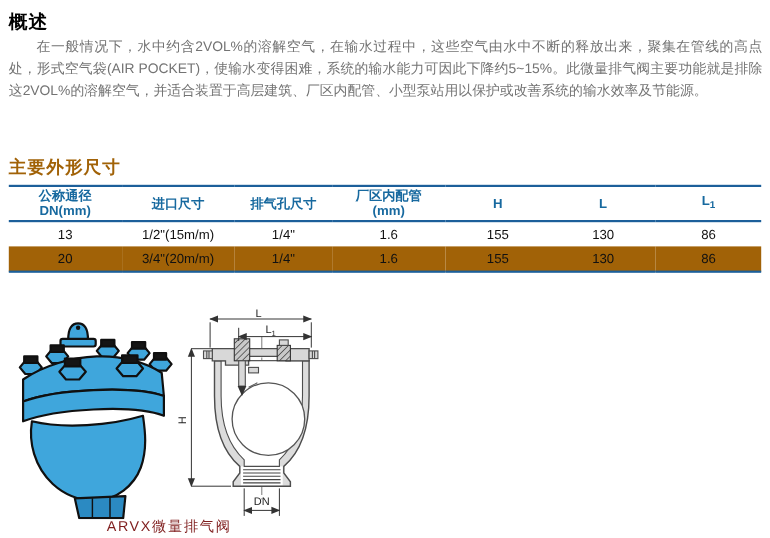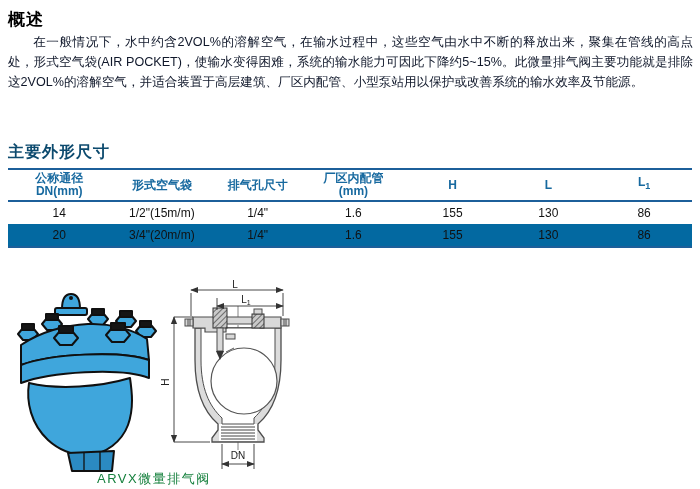--- a/index.html
+++ b/index.html
@@ -9,47 +9,47 @@
     font-family:"Liberation Sans","DejaVu Sans",sans-serif; color:#111;
     overflow:hidden;
     padding-left:22px;
   }
   .h-overview {
     position:absolute; left:8px; top:8px;
     font-size:17px; font-weight:bold; color:#000; letter-spacing:1px;
   }
   .paragraphs {
     position:absolute; left:8px; top:32px; width:685px;
-    font-size:12.6px; line-height:20px; text-align:justify; color:#0f172a;
+    font-size:12.6px; line-height:20px; text-align:justify; color:#737373;
   }
   .paragraphs p { text-indent:2em; margin:0; }
   .h-dims {
     position:absolute; left:8px; top:142px;
-    font-size:16px; font-weight:bold; color:#0c4a6e; letter-spacing:1px;
+    font-size:16px; font-weight:bold; color:#a16207; letter-spacing:1px;
   }
   .dim-table-wrap { position:absolute; left:8px; top:168px; width:684px; }
   table.dims {
     width:100%; border-collapse:collapse;
     border-top:2px solid #1c5f9a; border-bottom:2px solid #1c5f9a;
   }
   table.dims thead tr { border-bottom:2px solid #1c5f9a; }
   table.dims th {
     color:#17699f; font-size:12px; font-weight:bold;
     text-align:center; padding:2px 0; line-height:13px; vertical-align:middle;margin-top:24px;
   }
   table.dims td {
     font-size:12px; color:#111; text-align:center; padding:4px 0; height:22px;
   }
-  tr.row-highlight { background:#0369a1; }
+  tr.row-highlight { background:#a16207; }
   .figures { position:absolute; left:0; top:276px; width:700px; height:213px; }
   .valve-photo { position:absolute; left:10px; top:12px; }
   .valve-drawing { position:absolute; left:160px; top:4px; }
   .fig-caption {
     position:absolute; left:97px; top:194px;
-    font-size:13px; color:#15803d; letter-spacing:1.5px;
+    font-size:13px; color:#7f1d1d; letter-spacing:1.5px;
   }
   sub.l1 { font-size:9px; }
 </style>
 </head>
 <body>
 
 <div class="doc">
 
   <div class="h-overview">概述</div>
 
@@ -69,36 +69,36 @@
           <col style="width:14%">
           <col style="width:14%">
           <col style="width:14%">
       </colgroup>
       <thead>
         <tr>
           <th>
             <span>公称通径</span><br>
             <span>DN(mm)</span>
           </th>
-          <th>形式空气袋</th>
+          <th>进口尺寸</th>
           <th>排气孔尺寸</th>
           <th>
             <span>厂区内配管</span><br>
             <span>(mm)</span>
           </th>
           <th>H</th>
           <th>L</th>
           <th>
             <span>L</span><sub class="l1">1</sub>
           </th>
         </tr>
       </thead>
       <tbody>
         <tr>
-          <td>14</td>
+          <td>13</td>
           <td>1/2"(15m/m)</td>
           <td>1/4"</td>
           <td>1.6</td>
           <td>155</td>
           <td>130</td>
           <td>86</td>
         </tr>
         <tr class="row-highlight">
           <td>20</td>
           <td>3/4"(20m/m)</td>

